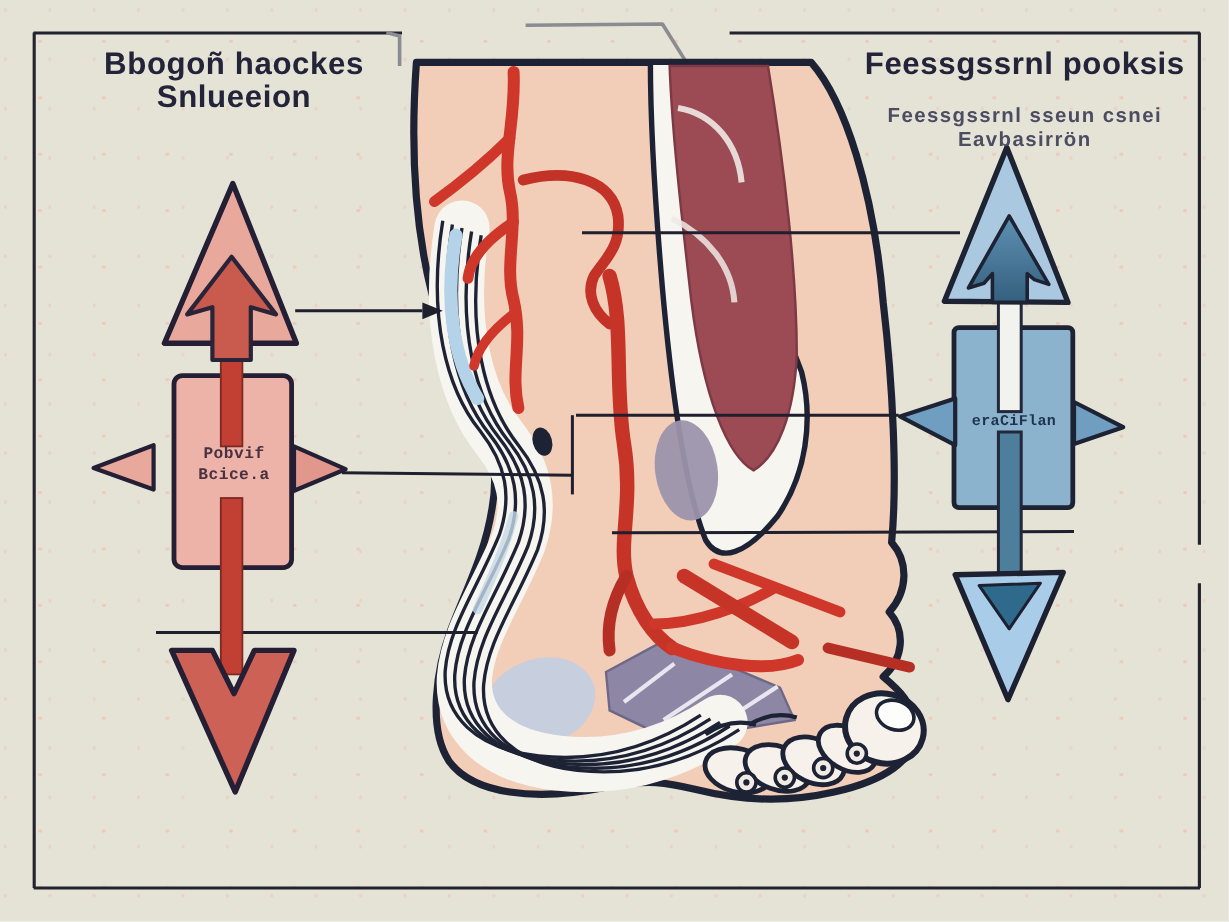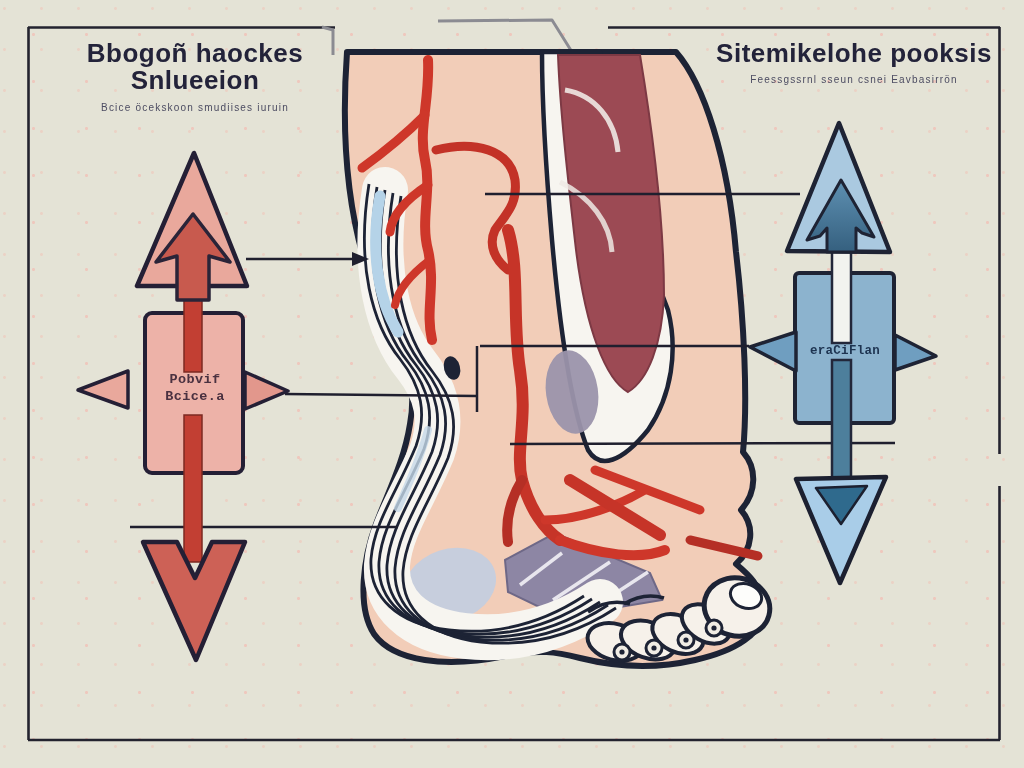--- a/index.html
+++ b/index.html
@@ -9,21 +9,21 @@
     background-color:#e4e3d6;
     background-image:
       radial-gradient(rgba(247,178,168,.55) 1.3px, transparent 1.9px),
       radial-gradient(rgba(247,178,168,.35) 1.1px, transparent 1.7px);
     background-size:53px 47px,37px 41px;
     background-position:7px 11px,23px 29px;
   }
   svg{position:absolute;left:0;top:0;}
   .hdr{position:absolute;text-align:center;color:#23233a;}
   .hdr .t{font-weight:bold;font-size:26px;letter-spacing:.5px;line-height:1.05;}
-  .hdr .s{font-weight:400;font-size:10px;letter-spacing:1.2px;color:#4c4c62;margin-top:7px;}
+  .hdr .s{font-weight:700;font-size:17px;letter-spacing:1.2px;color:#4c4c62;margin-top:20px;}
   .boxlabel{position:absolute;text-align:center;font-weight:bold;line-height:1.25;font-family:Liberation Mono, monospace;}
   #lbl-left{left:146px;top:372px;width:98px;font-size:13.5px;color:#4a3140;letter-spacing:.4px;}
   #lbl-right{left:796px;top:344px;width:98px;font-size:12.5px;color:#1d3350;letter-spacing:.3px;}
 </style>
 </head>
 <body>
 
 <div id="stage">
 
 <svg width="1024" height="768" viewBox="0 0 1024 768">
@@ -181,24 +181,23 @@
 
     <g>
       <polygon points="796,479 886,477 840,583" fill="#a9cde8" stroke="#1c2030" stroke-width="4.5" stroke-linejoin="round"></polygon>
       <polygon points="816,488 867,486 841,524" fill="#2f6a8d" stroke="#1c2030" stroke-width="2.5" stroke-linejoin="round"></polygon>
     </g>
   </g>
 </svg>
 
 <div class="hdr" style="left:40px;top:40px;width:310px;">
   <div class="t">Bbogoñ haockes Snlueeion</div>
-  <div class="s">Bcice öcekskoon smudiises iuruin</div>
 </div>
 <div class="hdr" style="left:708px;top:40px;width:292px;">
-  <div class="t">Sitemikelohe pooksis</div>
+  <div class="t">Feessgssrnl pooksis</div>
   <div class="s">Feessgssrnl sseun csnei Eavbasirrön</div>
 </div>
 
 <div class="boxlabel" id="lbl-left">
   <div>Pobvif</div>
   <div>Bcice.a</div>
 </div>
 <div class="boxlabel" id="lbl-right">
   <div>eraCiFlan</div>
 </div>

